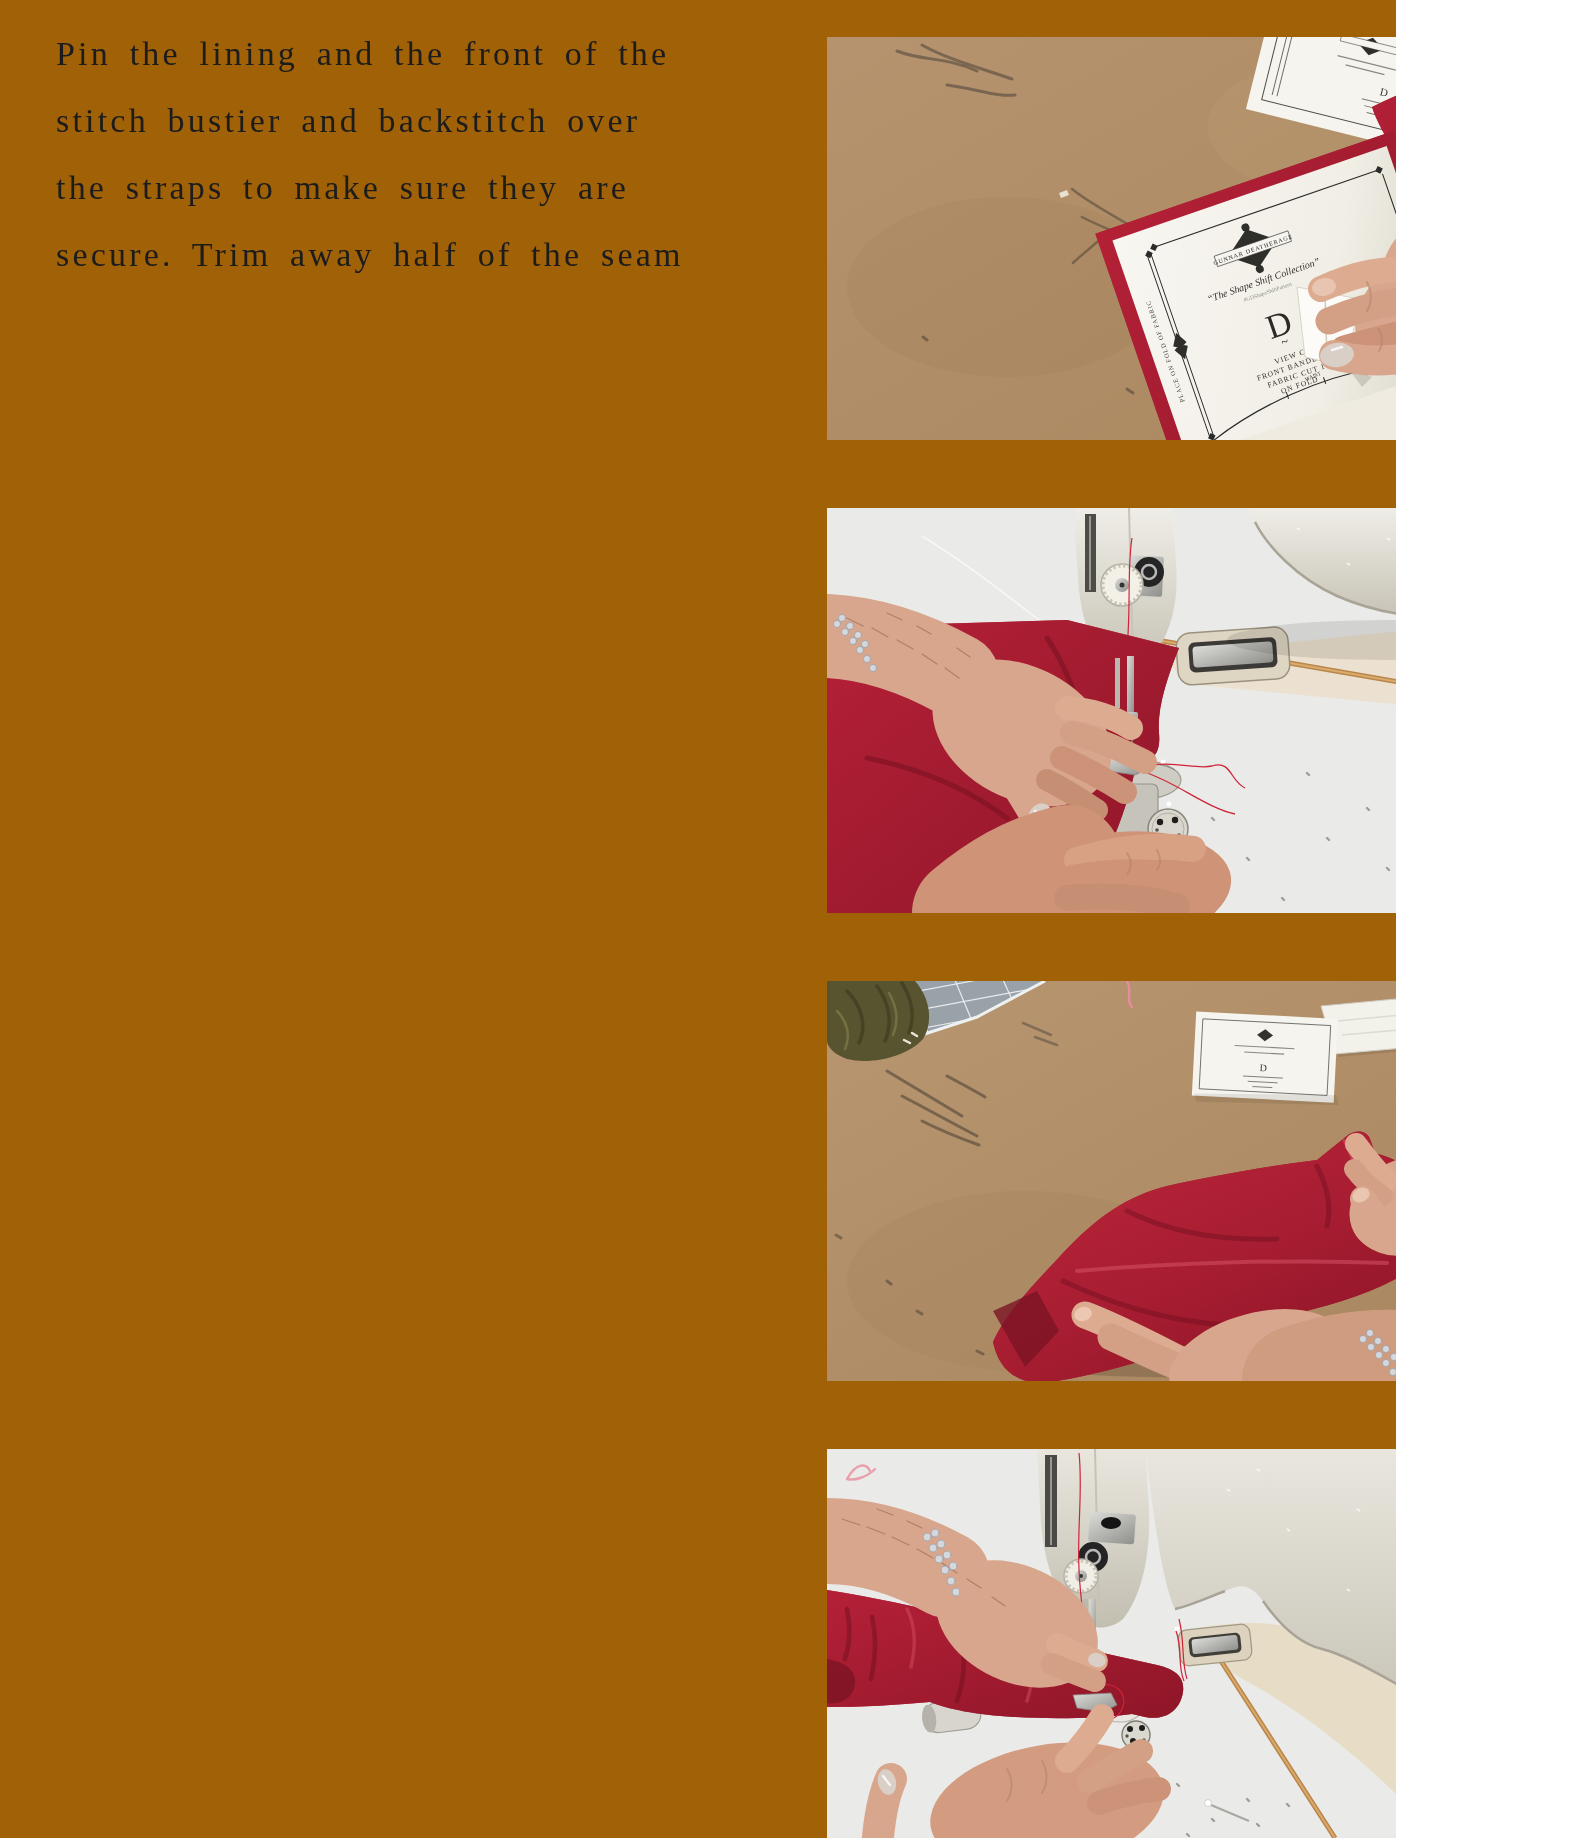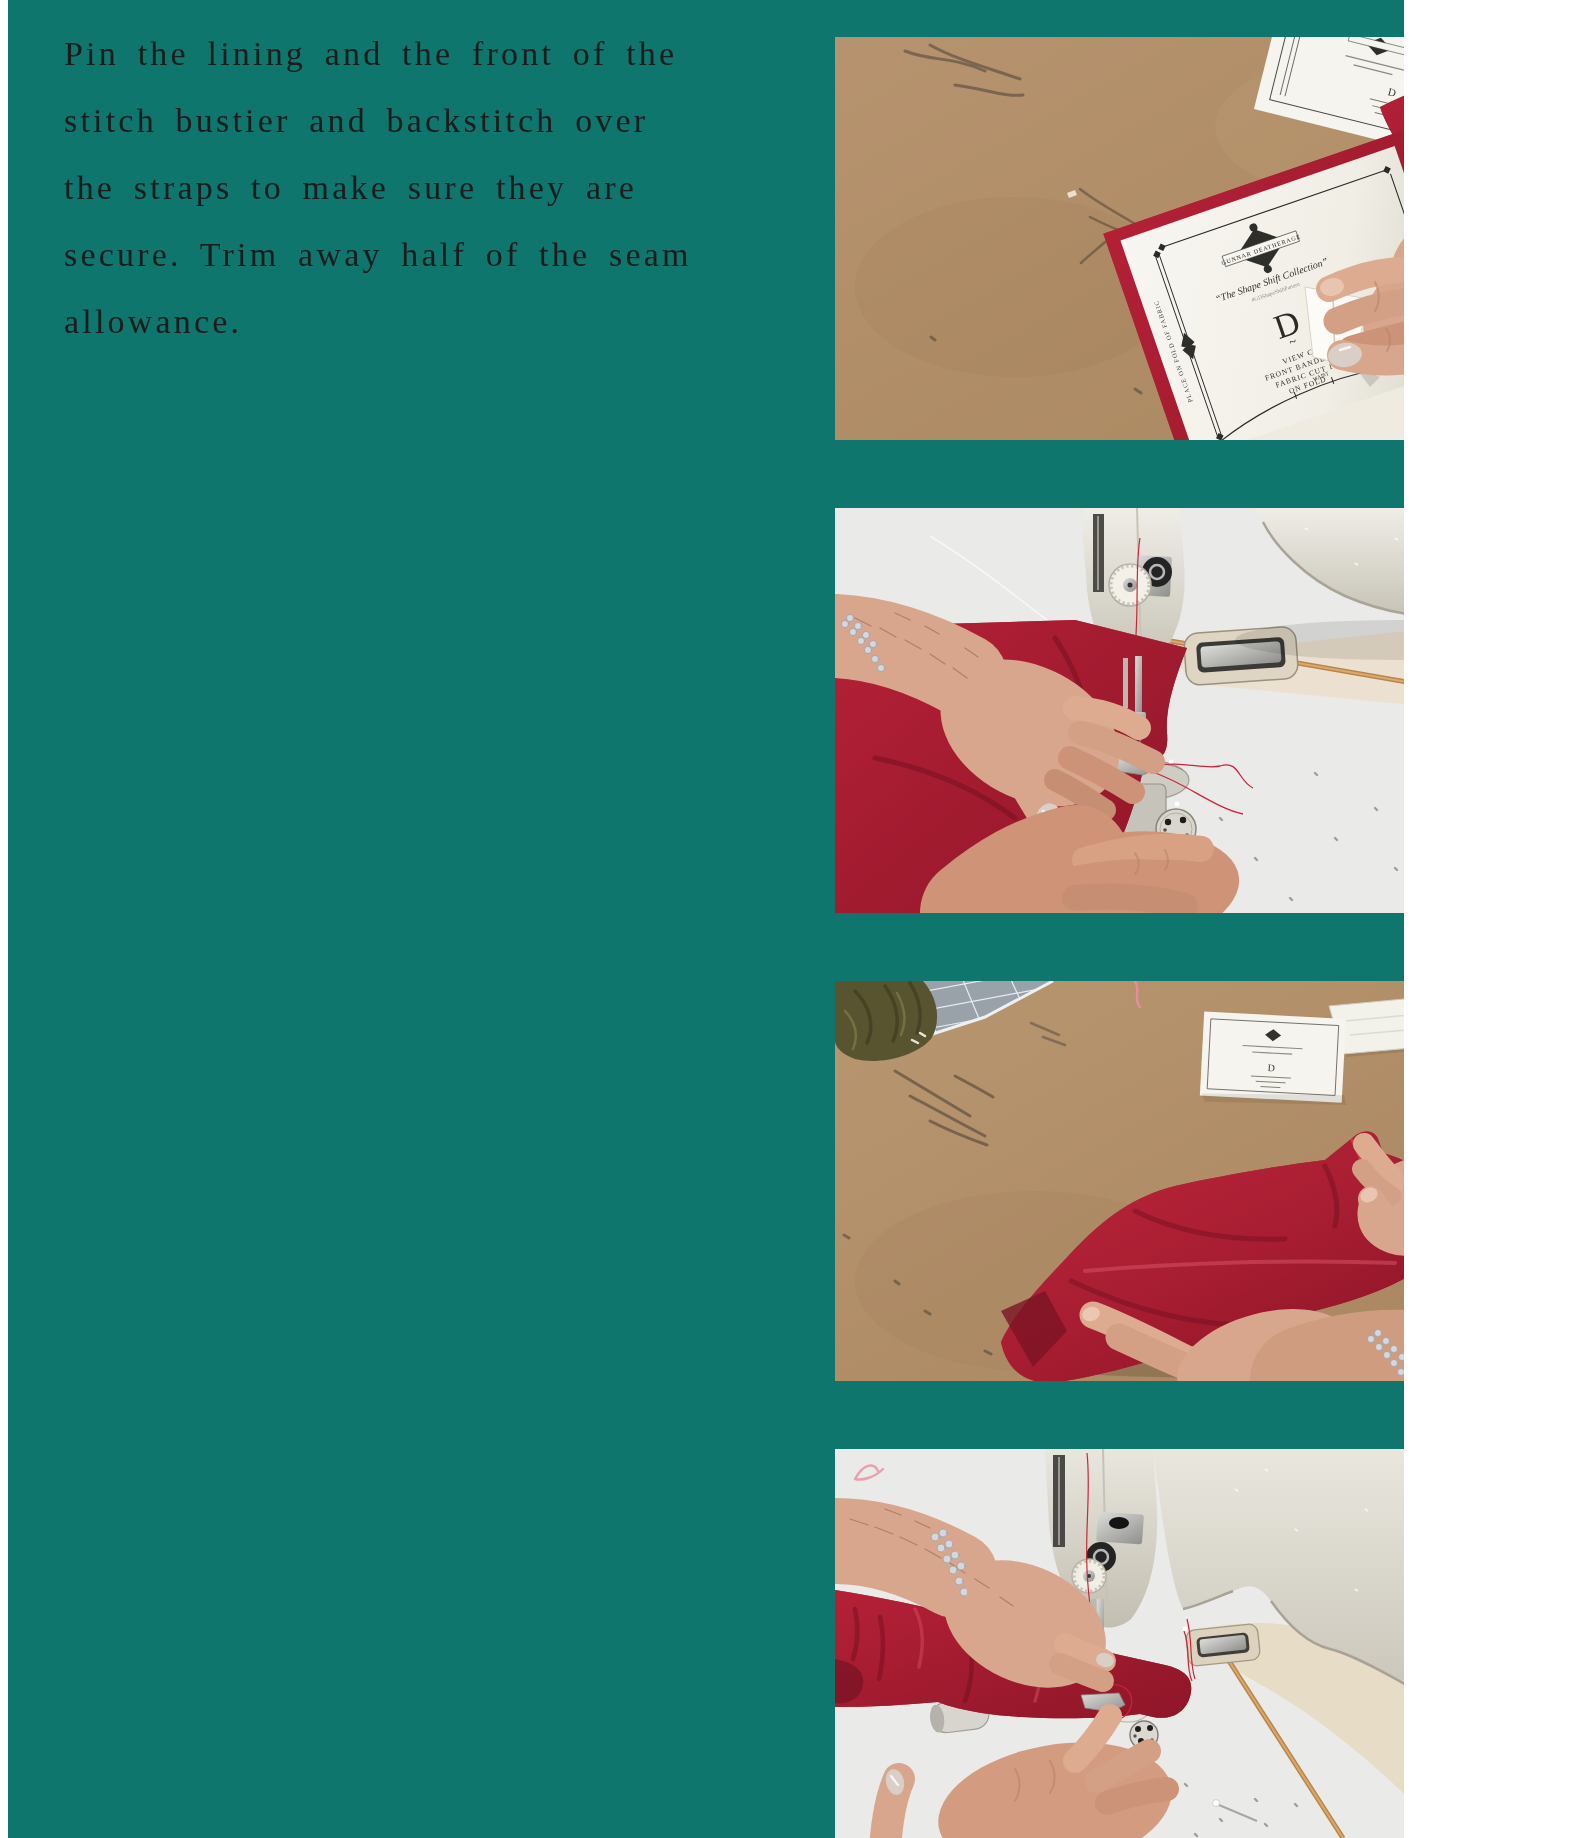--- a/index.html
+++ b/index.html
@@ -1,21 +1,20 @@
 <!DOCTYPE html>
 <html><head>
 <meta charset="utf-8">
 <style>
   * { margin:0; padding:0; box-sizing:border-box; }
   html,body { background:#ffffff; }
   .page {
     position:relative; width:1396px; height:1838px;
-    background:#0f766e; overflow:hidden;
+    background:#a16207; overflow:hidden;
     font-family:"Liberation Serif","DejaVu Serif",serif;
-    margin-left:8px;
   }
   .text-block {
     position:absolute; left:56px; top:20px; width:760px;
     color:#1c1c1c;
   }
   .text-block .line {
     font-size:34px; line-height:67px;
     letter-spacing:3.2px; word-spacing:7px;
     white-space:nowrap;
   }
@@ -29,21 +28,20 @@
 </head>
 <body>
 
 <div class="page">
 
   <div class="text-block">
     <div class="line">Pin the lining and the front of the</div>
     <div class="line">stitch bustier and backstitch over</div>
     <div class="line">the straps to make sure they are</div>
     <div class="line">secure. Trim away half of the seam</div>
-    <div class="line">allowance.</div>
   </div>
 
   <div class="photos">
 
     <figure class="photo ph1" aria-label="Hand peeling a Gunnar Deatherage paper pattern piece off red fabric on a cork work table">
       <svg viewBox="0 0 711 403" xmlns="http://www.w3.org/2000/svg">
         <defs>
           <linearGradient id="p1cork" x1="0" y1="0" x2="1" y2="1">
             <stop offset="0" stop-color="#b99672"></stop>
               <stop offset="0.5" stop-color="#ae8b64"></stop>

